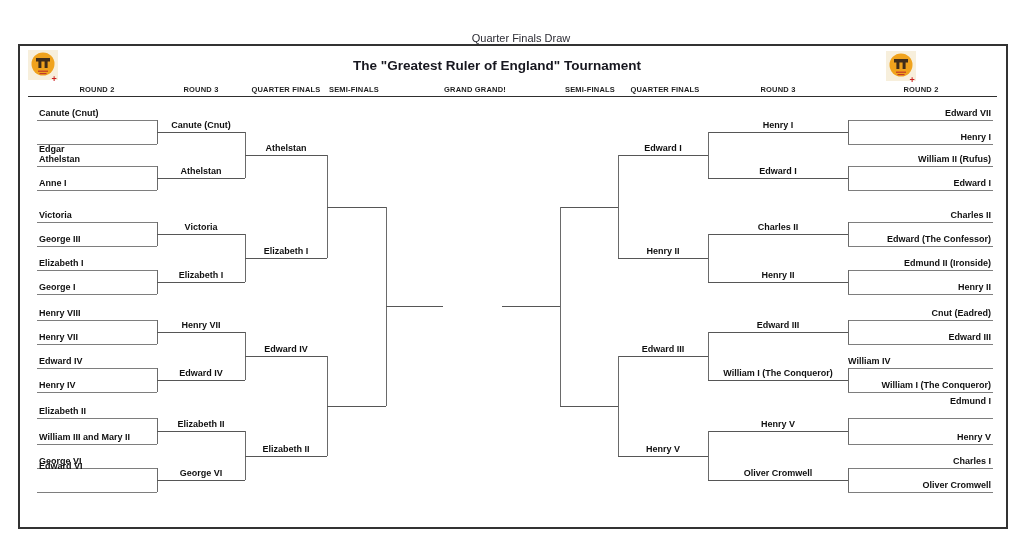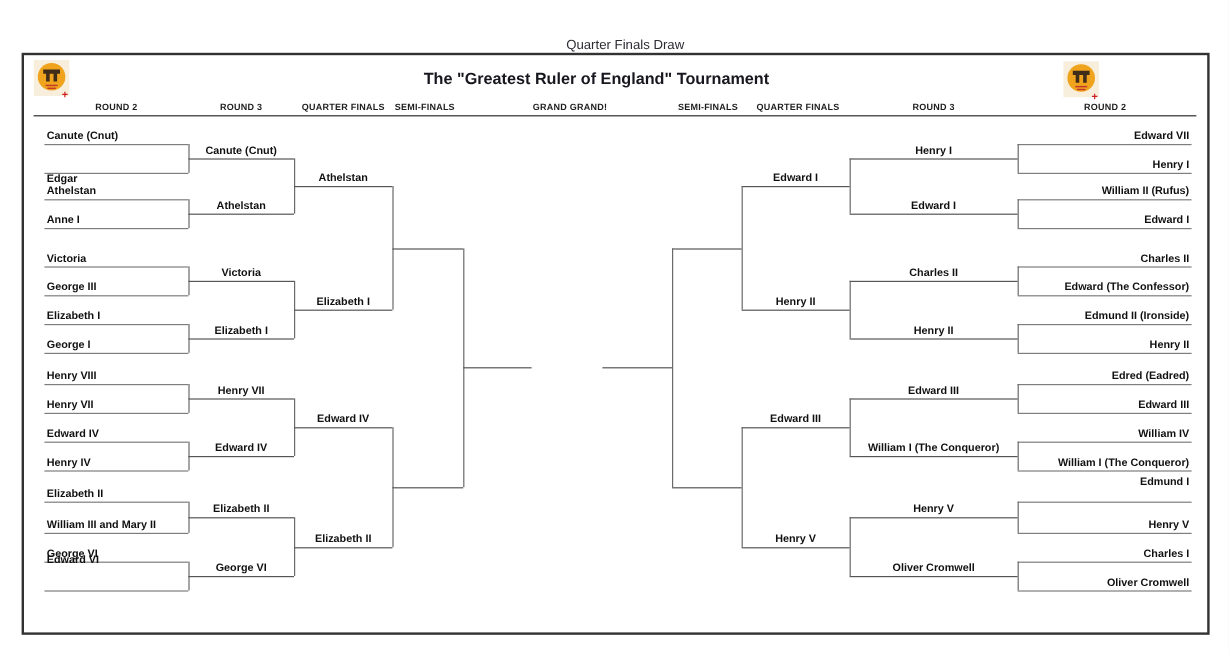--- a/index.html
+++ b/index.html
@@ -155,26 +155,26 @@
     <div class="name pad-r" style="left: 848px; width: 145px; top: 209px; text-align: right;">Charles II</div>
     <div class="name pad-r" style="left: 848px; width: 145px; top: 233px; text-align: right;">Edward (The Confessor)</div>
     <div class="hline slot" style="left: 848px; width: 145px; top: 270px;"></div>
     <div class="hline slot" style="left: 848px; width: 145px; top: 294px;"></div>
     <div class="vline" style="left: 848px; top: 270px; height: 24px;"></div>
     <div class="name pad-r" style="left: 848px; width: 145px; top: 257px; text-align: right;">Edmund II (Ironside)</div>
     <div class="name pad-r" style="left: 848px; width: 145px; top: 281px; text-align: right;">Henry II</div>
     <div class="hline slot" style="left: 848px; width: 145px; top: 320px;"></div>
     <div class="hline slot" style="left: 848px; width: 145px; top: 344px;"></div>
     <div class="vline" style="left: 848px; top: 320px; height: 24px;"></div>
-    <div class="name pad-r" style="left: 848px; width: 145px; top: 307px; text-align: right;">Edred (Eadred)</div>
+    <div class="name pad-r" style="left: 848px; width: 145px; top: 307px; text-align: right;">Cnut (Eadred)</div>
     <div class="name pad-r" style="left: 848px; width: 145px; top: 331px; text-align: right;">Edward III</div>
     <div class="hline slot" style="left: 848px; width: 145px; top: 368px;"></div>
     <div class="hline slot" style="left: 848px; width: 145px; top: 392px;"></div>
     <div class="vline" style="left: 848px; top: 368px; height: 24px;"></div>
-    <div class="name pad-r" style="left: 848px; width: 145px; top: 355px; text-align: right;">William IV</div>
+    <div class="name pad-r" style="left: 848px; width: 145px; top: 355px; ">William IV</div>
     <div class="name pad-r" style="left: 848px; width: 145px; top: 379px; text-align: right;">William I (The Conqueror)</div>
     <div class="hline slot" style="left: 848px; width: 145px; top: 418px;"></div>
     <div class="hline slot" style="left: 848px; width: 145px; top: 444px;"></div>
     <div class="vline" style="left: 848px; top: 418px; height: 26px;"></div>
     <div class="name pad-r" style="left: 848px; width: 145px; top: 395px; text-align: right;">Edmund I</div>
     <div class="name pad-r" style="left: 848px; width: 145px; top: 431px; text-align: right;">Henry V</div>
     <div class="hline slot" style="left: 848px; width: 145px; top: 468px;"></div>
     <div class="hline slot" style="left: 848px; width: 145px; top: 492px;"></div>
     <div class="vline" style="left: 848px; top: 468px; height: 24px;"></div>
     <div class="name pad-r" style="left: 848px; width: 145px; top: 455px; text-align: right;">Charles I</div>

